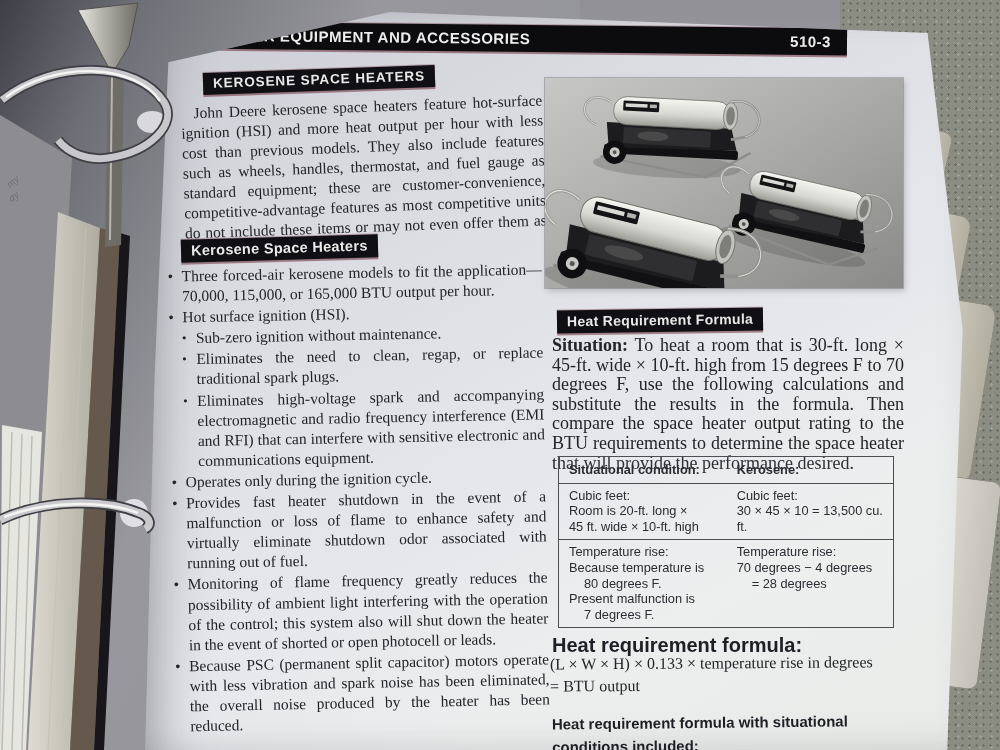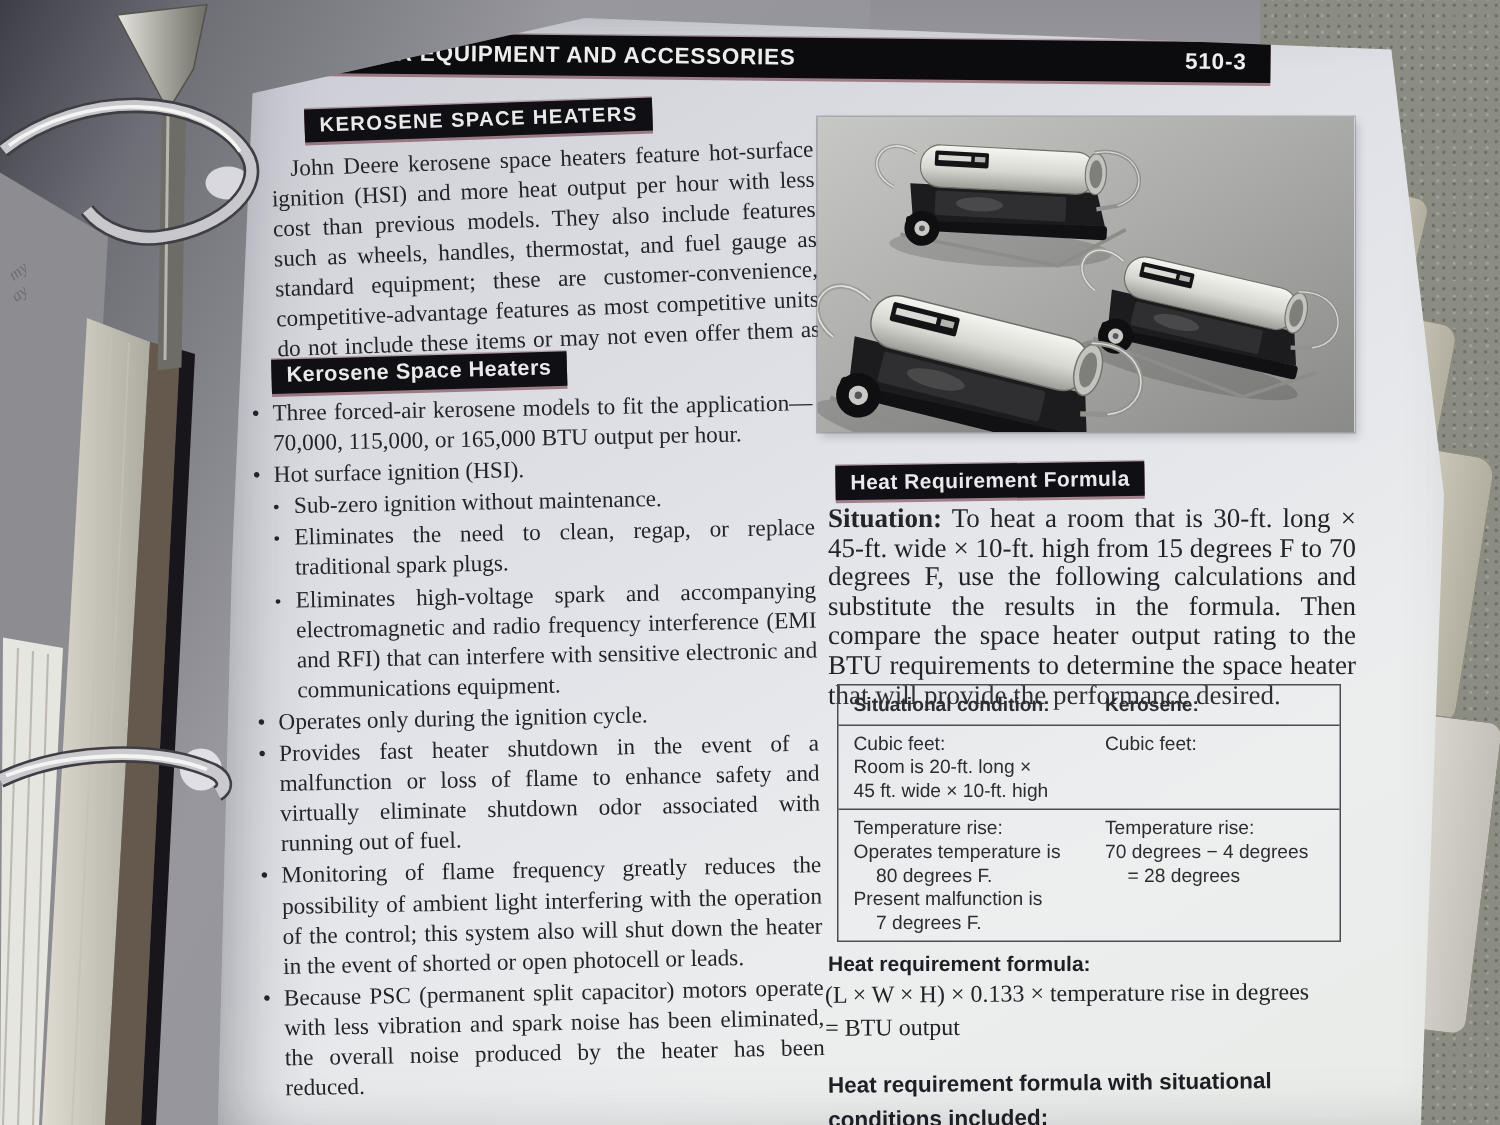--- a/index.html
+++ b/index.html
@@ -90,21 +90,21 @@
     position:absolute; left:423px; top:456px; width:336px;
     border:1.5px solid #4d4d53;
     font-family:"Liberation Sans", sans-serif; font-size:12.8px; line-height:15.6px; color:#2c2c32;
     background:rgba(255,255,255,.06);
   }
   .t-row { display:grid; grid-template-columns:53.4% 46.6%; padding:4px 10px 5px 10px; }
   .t-head { font-weight:bold; border-bottom:1.5px solid #4d4d53; padding:5px 10px 5px 10px; }
   .t-r1 { border-bottom:1.5px solid #4d4d53; }
   .t-cell div.ind { padding-left:15px; }
   
-  .f-head { position:absolute; left:417px; top:634px; font-size:14px; font-weight:bold; color:#1e1e24; }
+  .f-head { position:absolute; left:417px; top:634px; font-size:20px; font-weight:bold; color:#1e1e24; }
   .f-lines { position:absolute; left:415px; top:652px; width:440px; font-size:16px; line-height:21.5px; transform:rotate(-.4deg); }
   .f2-head { position:absolute; left:417px; top:711px; font-size:15px; font-weight:bold; line-height:23px; color:#1e1e24; transform:rotate(-.6deg); }
   
   .binder { position:absolute; left:0; top:0; width:200px; height:750px; z-index:3; pointer-events:none; }
   .frag {
     position:absolute; z-index:4; color:#6e6e72; font-size:11px; font-style:italic;
     transform:rotate(-38deg);
   }
   .frag1 { left:6px; top:175px; }
   .frag2 { left:8px; top:190px; }
@@ -203,26 +203,27 @@
       <div>Kerosene:</div>
     </div>
     <div class="t-row t-r1">
       <div class="t-cell">
         <div>Cubic feet:</div>
         <div>Room is 20-ft. long ×</div>
         <div>45 ft. wide × 10-ft. high</div>
       </div>
       <div class="t-cell">
         <div>Cubic feet:</div>
+        <div>30 × 45 × 10 = 13,500 cu. ft.</div>
       </div>
     </div>
     <div class="t-row">
       <div class="t-cell">
         <div>Temperature rise:</div>
-        <div>Operates temperature is</div>
+        <div>Because temperature is</div>
         <div class="ind">80 degrees F.</div>
         <div>Present malfunction is</div>
         <div class="ind">7 degrees F.</div>
       </div>
       <div class="t-cell">
         <div>Temperature rise:</div>
         <div>70 degrees − 4 degrees</div>
         <div class="ind">= 28 degrees</div>
       </div>
     </div>

